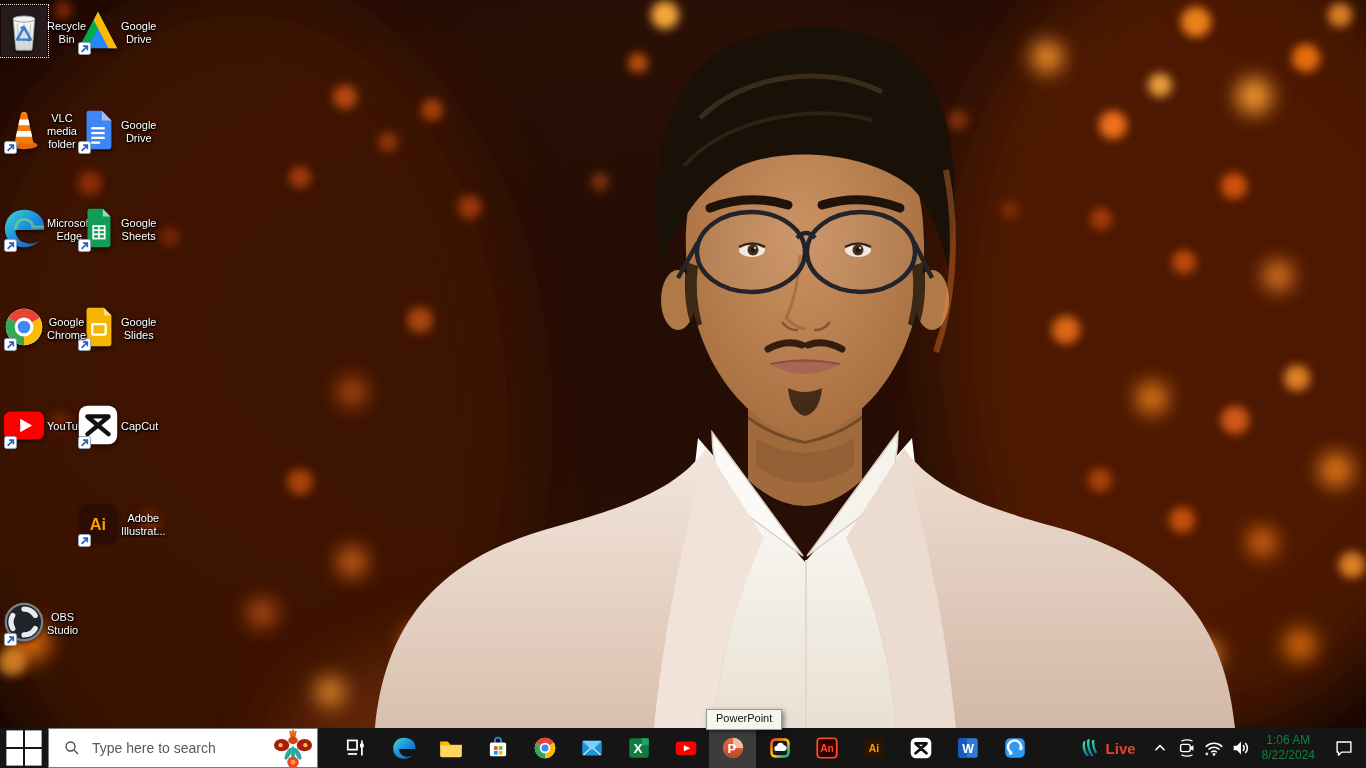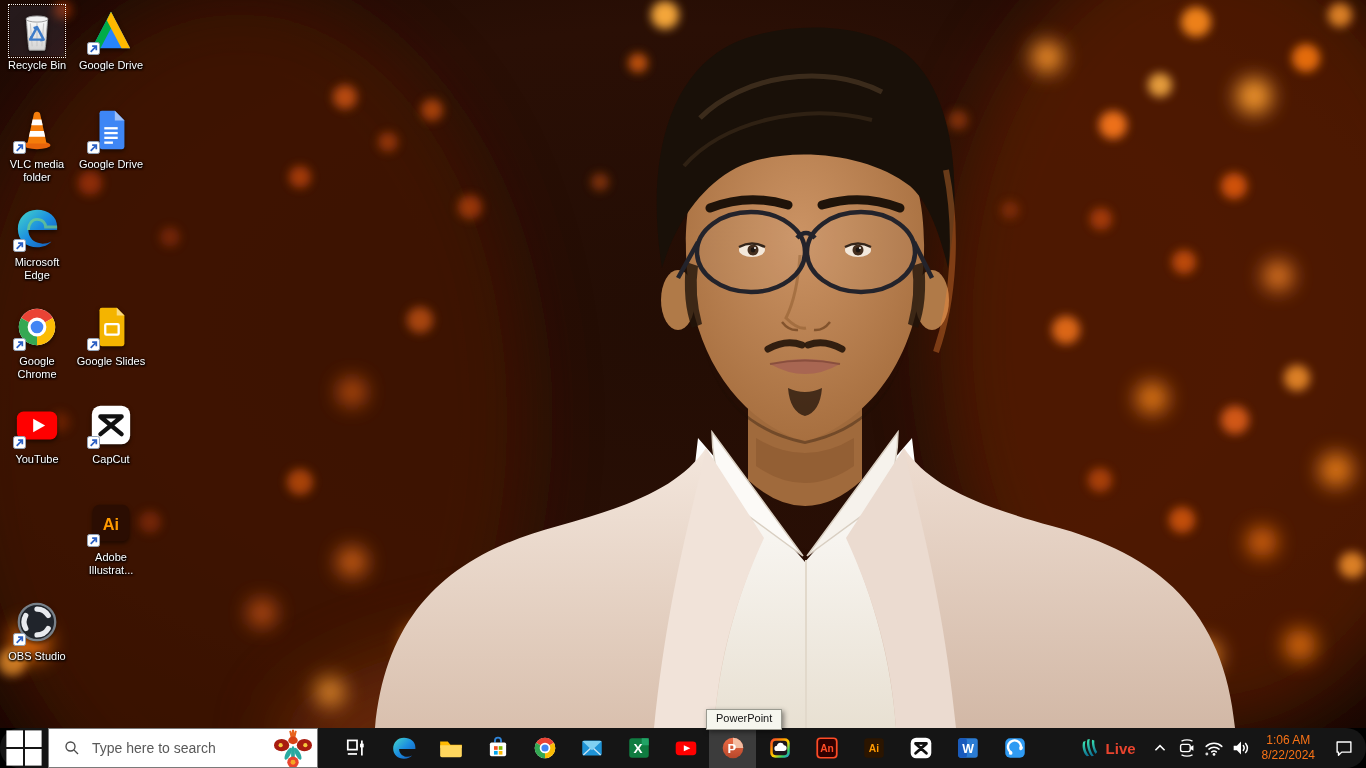--- a/index.html
+++ b/index.html
@@ -1,43 +1,43 @@
 <!DOCTYPE html>
 <html><head>
 <meta charset="utf-8">
 <style>
   html,body{margin:0;padding:0;background:#000;}
   .stage{position:relative;width:1366px;height:768px;overflow:hidden;font-family:"Liberation Sans",sans-serif;}
   .wallpaper{position:absolute;left:0;top:0;width:1366px;height:728px;}
   
-  .dicon{position:absolute;width:72px;display:flex;flex-direction:column;align-items:center;cursor:pointer;}
+  .dicon{position:absolute;width:72px;display:flex;flex-direction:row;align-items:center;cursor:pointer;}
   .dicon .ic{width:54px;height:50px;display:flex;align-items:center;justify-content:center;position:relative;}
   .dicon .ic svg{width:46px;height:46px;filter:drop-shadow(0 2px 2px rgba(0,0,0,.55));}
   .dicon.selected .ic{outline:1px dotted rgba(255,255,255,.95);outline-offset:1px;background:rgba(130,180,255,.10);}
   .sc{position:absolute;left:3px;bottom:1px;width:13px;height:13px;background:#fff;border:1px solid #93a3b8;border-radius:2.5px;display:flex;align-items:center;justify-content:center;box-sizing:border-box;}
   .sc svg{width:9px;height:9px;filter:none!important;}
   .lbl{margin-top:3px;font-size:11px;line-height:13px;color:#fff;text-align:center;max-width:74px;
        text-shadow:0 1px 2px #000,0 0 3px #000,1px 1px 2px #000;}
   .lbl.narrow{max-width:58px;}
   
-  .taskbar{position:absolute;left:0;bottom:0;width:1366px;height:40px;background:#151515;display:flex;align-items:stretch;z-index:5;border-radius:20px;}
+  .taskbar{position:absolute;left:0;bottom:0;width:1366px;height:40px;background:#151515;display:flex;align-items:stretch;z-index:5;}
   .start{width:48px;display:flex;align-items:center;justify-content:center;cursor:pointer;border:none;background:transparent;padding:0;}
   .search{width:270px;background:#ffffff;display:flex;align-items:center;padding:0 2px 0 14px;gap:9px;box-sizing:border-box;border:1px solid #7a7a7a;cursor:text;}
   .search input{flex:1;border:none;outline:none;font-family:"Liberation Sans",sans-serif;font-size:14px;color:#333;background:transparent;min-width:0;}
   .search input::placeholder{color:#595959;}
   .tb-btn{width:47px;display:flex;align-items:center;justify-content:center;cursor:pointer;border:none;background:transparent;padding:0;}
   .tb-btn.hovered{background:#3c3c3c;}
   .tb-btn svg{width:26px;height:26px;}
   .tb-btn.mleft{margin-left:15px;}
   .tray{margin-left:auto;display:flex;align-items:flex-start;}
   .live{display:flex;align-items:center;gap:6px;padding:0 11px;height:40px;cursor:pointer;background:transparent;border:none;}
   .live span{font-family:"Liberation Sans",sans-serif;font-weight:600;font-size:15px;color:#e8442e;}
   .tray-ic{width:27px;height:40px;display:flex;align-items:center;justify-content:center;cursor:pointer;background:transparent;border:none;padding:0;}
   .tray-ic svg{width:22px;height:22px;}
-  .clock{padding:0 7px;height:40px;display:flex;flex-direction:column;justify-content:center;text-align:center;color:#f97316;
+  .clock{padding:0 7px;height:40px;display:flex;flex-direction:column;justify-content:center;text-align:center;color:#15803d;
          font-size:12px;line-height:15px;cursor:pointer;background:transparent;border:none;font-family:"Liberation Sans",sans-serif;}
   .action{width:44px;}
   
   .tooltip{position:absolute;left:706px;top:709px;height:19px;line-height:17px;padding:0 9px;background:#f6f6ee;
            border:1px solid #9a9a90;color:#121212;font-size:11px;box-shadow:2px 2px 5px rgba(0,0,0,.45);z-index:6;white-space:nowrap;}
 </style>
 </head>
 <body>
 
 <div class="stage">
@@ -300,20 +300,40 @@
     </svg>
     <span class="sc">
           <svg viewBox="0 0 9 9">
             <path d="M2.2,6.8 L6.6,2.4 M3.4,2.2 H6.8 V5.6" stroke="#2a5fc4" stroke-width="1.4" fill="none"></path>
           </svg>
         </span>
       </div>
     <div class="lbl narrow">Microsoft Edge</div>
   </div>
 
+  <div class="dicon" style="left:75px;top:203px">
+    <div class="ic">
+        <svg viewBox="0 0 48 48">
+      <path d="M13,6.5 a2.5,2.5 0 0 1 2.5,-2.5 H29 L37,12 V41.5 a2.5,2.5 0 0 1 -2.5,2.5 h-19 A2.5,2.5 0 0 1 13,41.5 Z" fill="#0f9d58"></path>
+      <polygon points="29,4 37,12 29,12" fill="#9fd6b4"></polygon>
+      <g stroke="#fff" stroke-width="1.8" fill="none">
+            <rect x="19" y="22" width="12" height="13"></rect>
+            <line x1="25" y1="22" x2="25" y2="35"></line>
+            <line x1="19" y1="26.3" x2="31" y2="26.3"></line>
+            <line x1="19" y1="30.6" x2="31" y2="30.6"></line>
+          </g>
+    </svg>
+    <span class="sc">
+          <svg viewBox="0 0 9 9">
+            <path d="M2.2,6.8 L6.6,2.4 M3.4,2.2 H6.8 V5.6" stroke="#2a5fc4" stroke-width="1.4" fill="none"></path>
+          </svg>
+        </span>
+      </div>
+    <div class="lbl narrow">Google Sheets</div>
+  </div>
 
   <div class="dicon" style="left:75px;top:302px">
     <div class="ic">
         <svg viewBox="0 0 48 48">
       <path d="M12,6.5 a2.5,2.5 0 0 1 2.5,-2.5 H30 L38,12 V41.5 a2.5,2.5 0 0 1 -2.5,2.5 h-21 A2.5,2.5 0 0 1 12,41.5 Z" fill="#f4b400"></path>
       <polygon points="30,4 38,12 30,12" fill="#fada80"></polygon>
       <rect x="18" y="21" width="14" height="11" rx="1.2" fill="none" stroke="#fff" stroke-width="2.4"></rect>
     </svg>
     <span class="sc">
           <svg viewBox="0 0 9 9">

